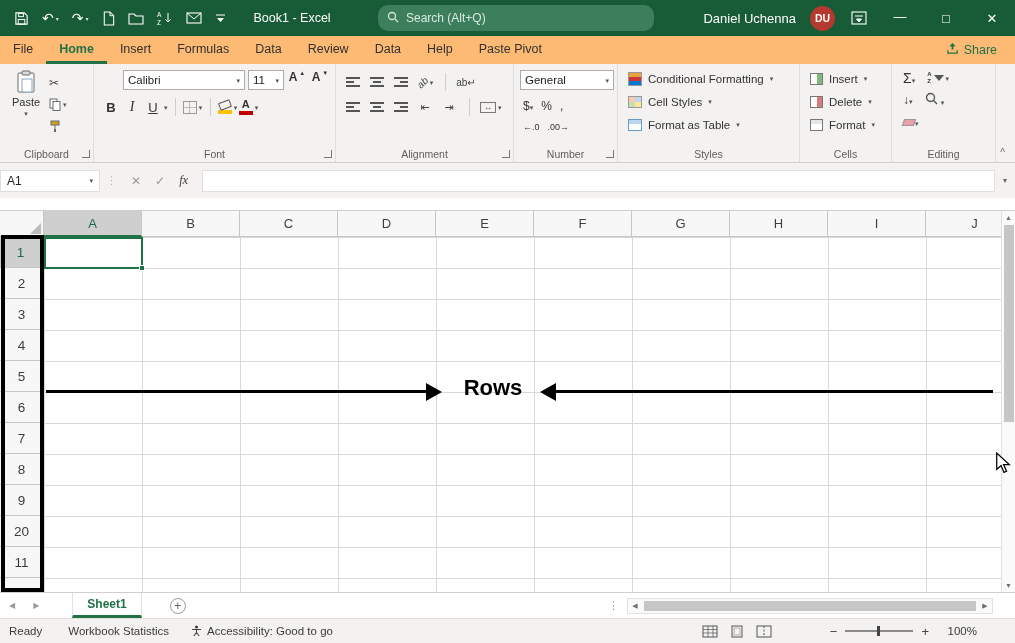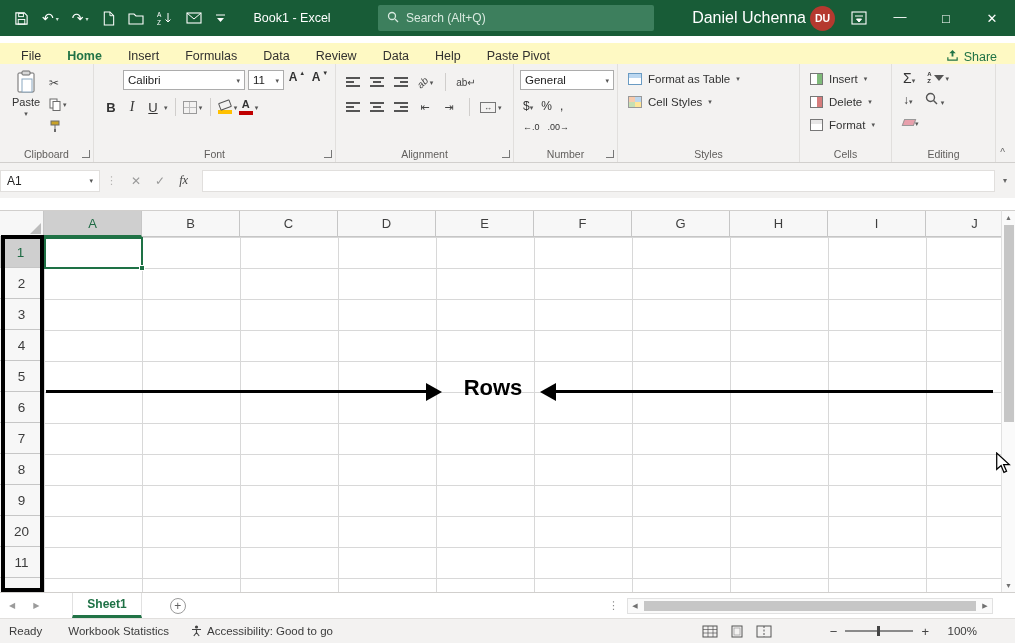--- a/index.html
+++ b/index.html
@@ -7,31 +7,31 @@
   body { font-family:"Liberation Sans", sans-serif; background:#fff; }
   #app { position:relative; width:1015px; height:643px; overflow:hidden; background:#fff; }
 
   
   .titlebar { position:absolute; top:0; left:0; right:0; height:36px; background:#185C37; display:flex; align-items:center; color:#fff; }
   .qat { display:flex; align-items:center; gap:13px; padding-left:14px; }
   .qat .ic { display:inline-flex; align-items:center; justify-content:center; height:18px; }
   .qat .mini-drop { font-size:6px; margin-left:2px; color:#CFE3D7; }
   .glyph-ic { font-size:14px; line-height:1; color:#fff; }
   .tb-title { margin-left:28px; font-size:12.5px; white-space:nowrap; }
-  .tb-search { position:absolute; left:378px; top:5px; width:276px; height:26px; background:#3D7F5D; border-radius:2px; display:flex; align-items:center; padding-left:9px; gap:7px; cursor:text; }
+  .tb-search { position:absolute; left:378px; top:5px; width:276px; height:26px; background:#3D7F5D; border-radius:10px; display:flex; align-items:center; padding-left:9px; gap:7px; cursor:text; }
   .tb-search span { color:#D9EAE0; font-size:12px; }
   .tb-right { margin-left:auto; display:flex; align-items:center; height:100%; }
-  .tb-user { font-size:16px; margin-right:4px; }
+  .tb-user { font-size:13px; margin-right:14px; }
   .avatar { width:25px; height:25px; border-radius:50%; background:#B5392F; color:#fff; font-size:10.5px; font-weight:bold; display:flex; align-items:center; justify-content:center; margin-right:16px; }
   .tb-opt { margin-right:10px; display:flex; align-items:center; }
   .winbtn { width:46px; height:36px; display:flex; align-items:center; justify-content:center; font-size:13px; color:#fff; }
   .winbtn.min span { position:relative; top:-2px; }
 
   
-  .tabrow { position:absolute; top:43px; left:0; right:0; height:28px; background:#fef9c3; display:flex; align-items:stretch; padding-left:8px; }
+  .tabrow { position:absolute; top:36px; left:0; right:0; height:28px; background:#fdba74; display:flex; align-items:stretch; }
   .rtab { display:flex; align-items:center; padding:0 13px; font-size:12.5px; color:#323130; border-bottom:3px solid transparent; cursor:default; }
   .rtab.active { color:#217346; font-weight:bold; border-bottom:3px solid #217346; }
   .share { position:absolute; right:10px; top:3px; height:22px; display:flex; align-items:center; gap:5px; color:#217346; font-size:12.5px; padding:0 8px; }
 
   
   .ribbon { position:absolute; top:64px; left:0; right:0; height:99px; background:#F3F2F1; border-bottom:1px solid #D1CFCD; display:flex; }
   .group { position:relative; border-right:1px solid #E1DFDD; padding:3px 3px 18px; }
   .glabel { position:absolute; bottom:2px; left:0; right:0; text-align:center; font-size:10.5px; color:#605E5C; white-space:nowrap; }
   .launcher { position:absolute; right:3px; bottom:4px; width:8px; height:8px; border-right:1.5px solid #777; border-bottom:1.5px solid #777; }
   .drop { font-size:7px; color:#555; line-height:1; }
@@ -445,27 +445,32 @@
       <div class="nrow">
         <span class="decbtn">←.0</span>
         <span class="decbtn">.00→</span>
       </div>
       <span class="launcher"></span>
       <div class="glabel">Number</div>
     </div>
 
     <div class="group g-styles">
       <div class="srow">
-        <span class="tbl-ic"></span>
-        <span>Format as Table</span>
+        <span class="cf-ic"></span>
+        <span>Conditional Formatting</span>
         <span class="drop">▾</span>
       </div>
       <div class="srow">
         <span class="cs-ic"></span>
         <span>Cell Styles</span>
+        <span class="drop">▾</span>
+      </div>
+      <div class="srow">
+        <span class="tbl-ic"></span>
+        <span>Format as Table</span>
         <span class="drop">▾</span>
       </div>
       <div class="glabel">Styles</div>
     </div>
 
     <div class="group g-cells">
       <div class="srow">
         <span class="ins-ic"></span>
         <span>Insert</span>
         <span class="drop">▾</span>

